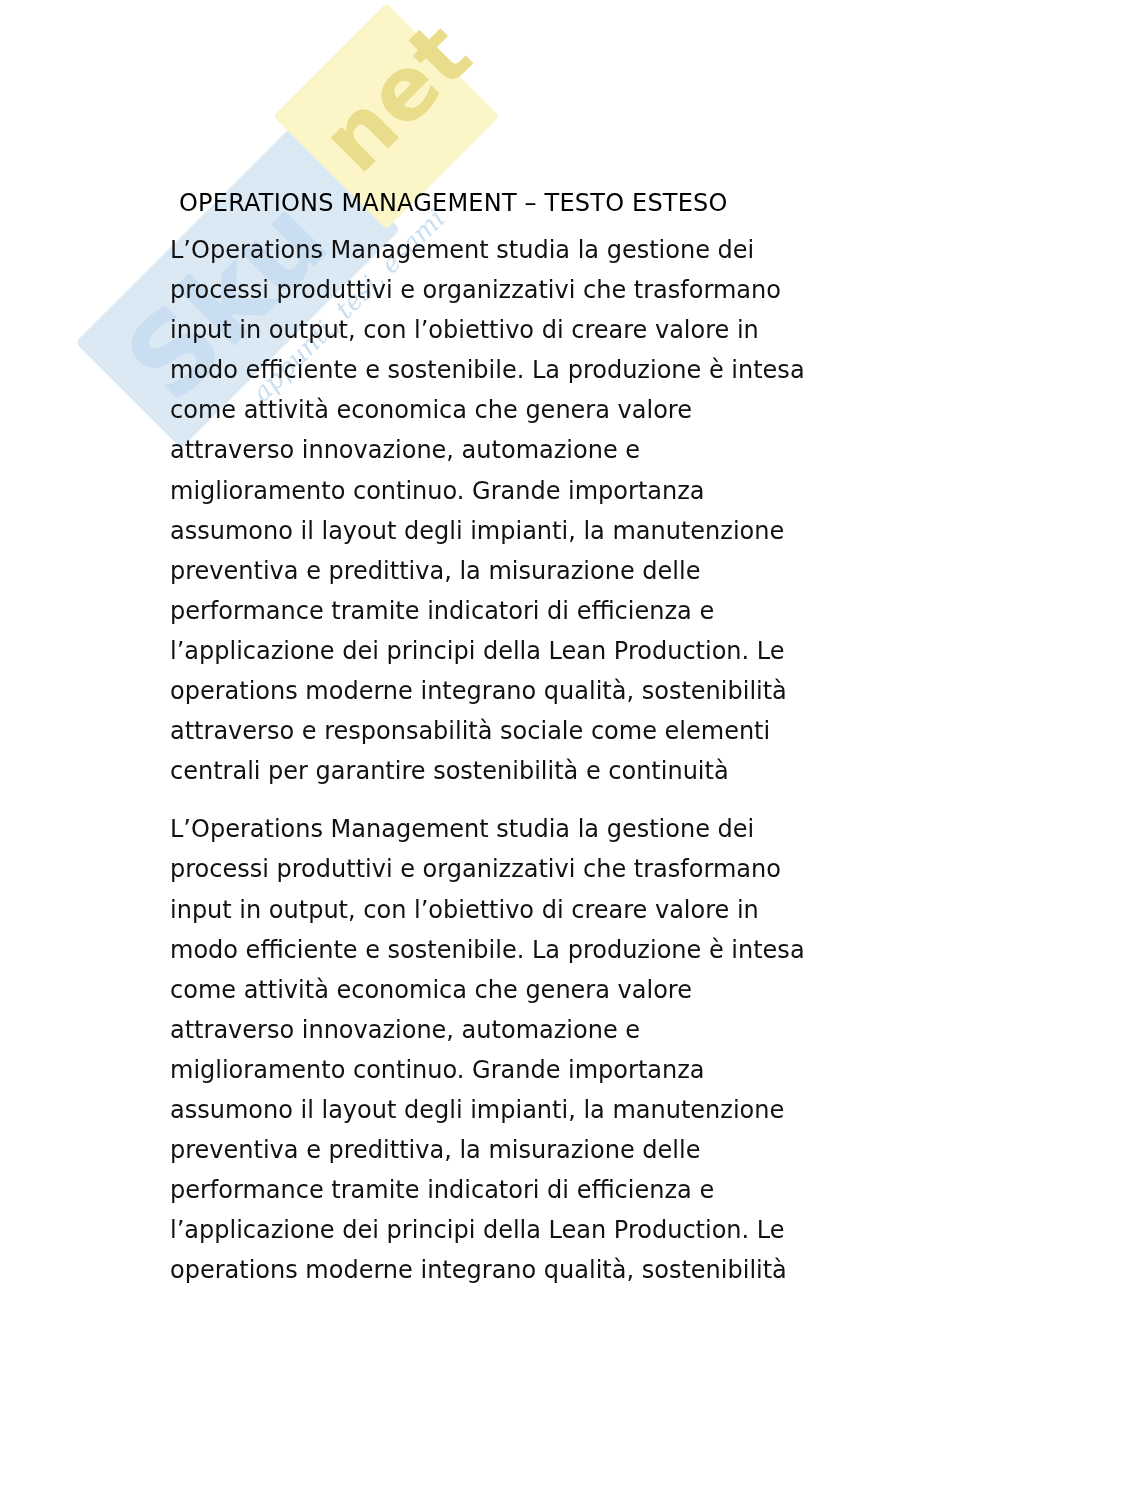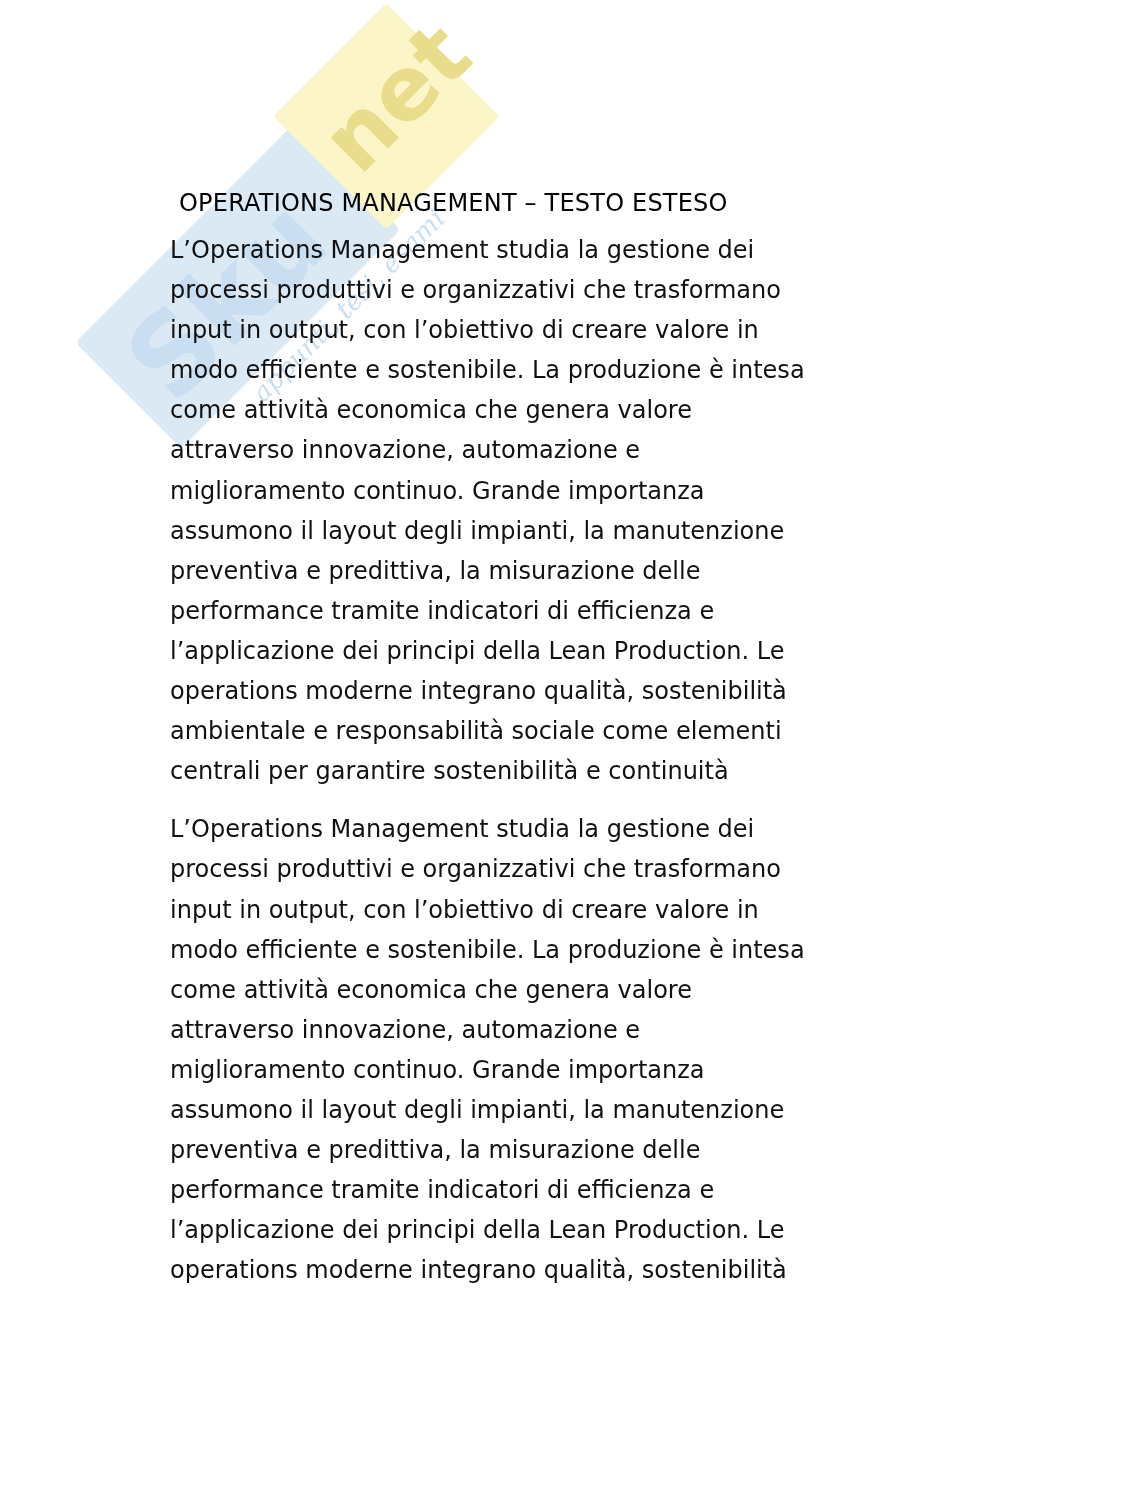--- a/index.html
+++ b/index.html
@@ -45,21 +45,21 @@
       <span class="para-line">input in output, con l’obiettivo di creare valore in</span>
       <span class="para-line">modo efficiente e sostenibile. La produzione è intesa</span>
       <span class="para-line">come attività economica che genera valore</span>
       <span class="para-line">attraverso innovazione, automazione e</span>
       <span class="para-line">miglioramento continuo. Grande importanza</span>
       <span class="para-line">assumono il layout degli impianti, la manutenzione</span>
       <span class="para-line">preventiva e predittiva, la misurazione delle</span>
       <span class="para-line">performance tramite indicatori di efficienza e</span>
       <span class="para-line">l’applicazione dei principi della Lean Production. Le</span>
       <span class="para-line">operations moderne integrano qualità, sostenibilità</span>
-      <span class="para-line">ambientale e responsabilità sociale come elementi</span>
+      <span class="para-line">attraverso e responsabilità sociale come elementi</span>
       <span class="para-line">centrali per garantire sostenibilità e continuità</span>
     </p>
 
     <p class="para">
       <span class="para-line">L’Operations Management studia la gestione dei</span>
       <span class="para-line">processi produttivi e organizzativi che trasformano</span>
       <span class="para-line">input in output, con l’obiettivo di creare valore in</span>
       <span class="para-line">modo efficiente e sostenibile. La produzione è intesa</span>
       <span class="para-line">come attività economica che genera valore</span>
       <span class="para-line">attraverso innovazione, automazione e</span>

